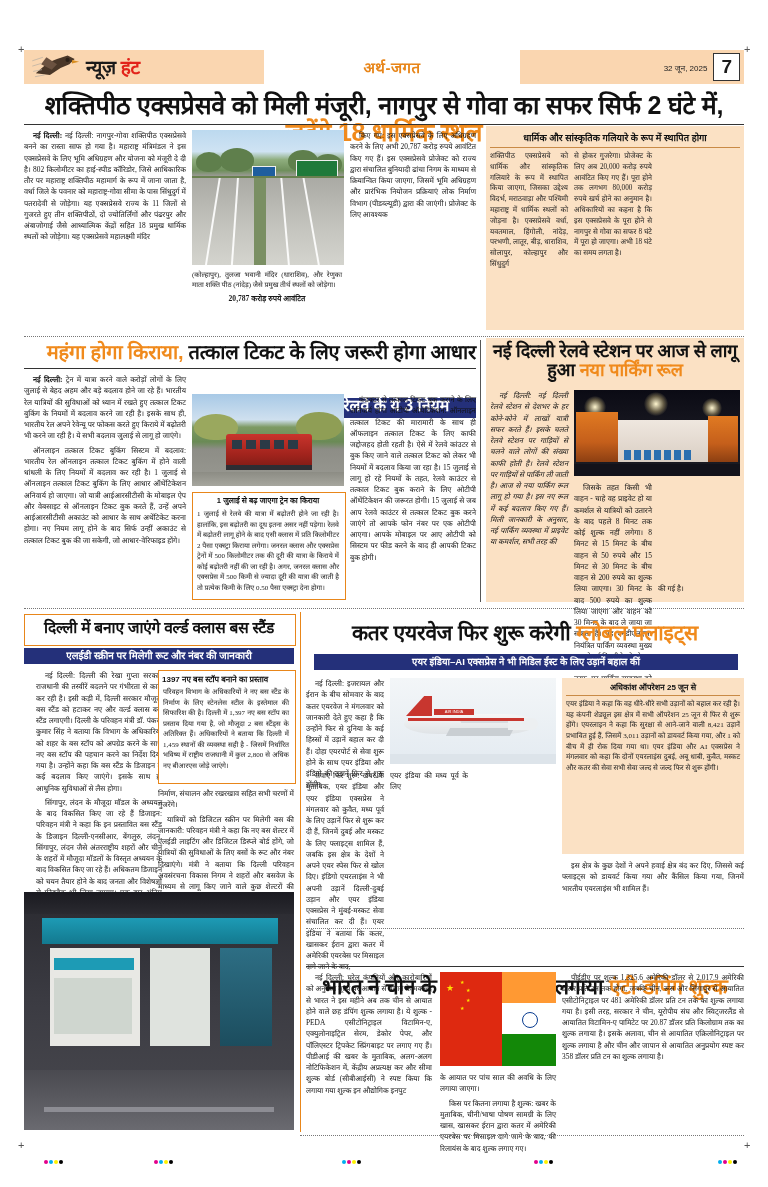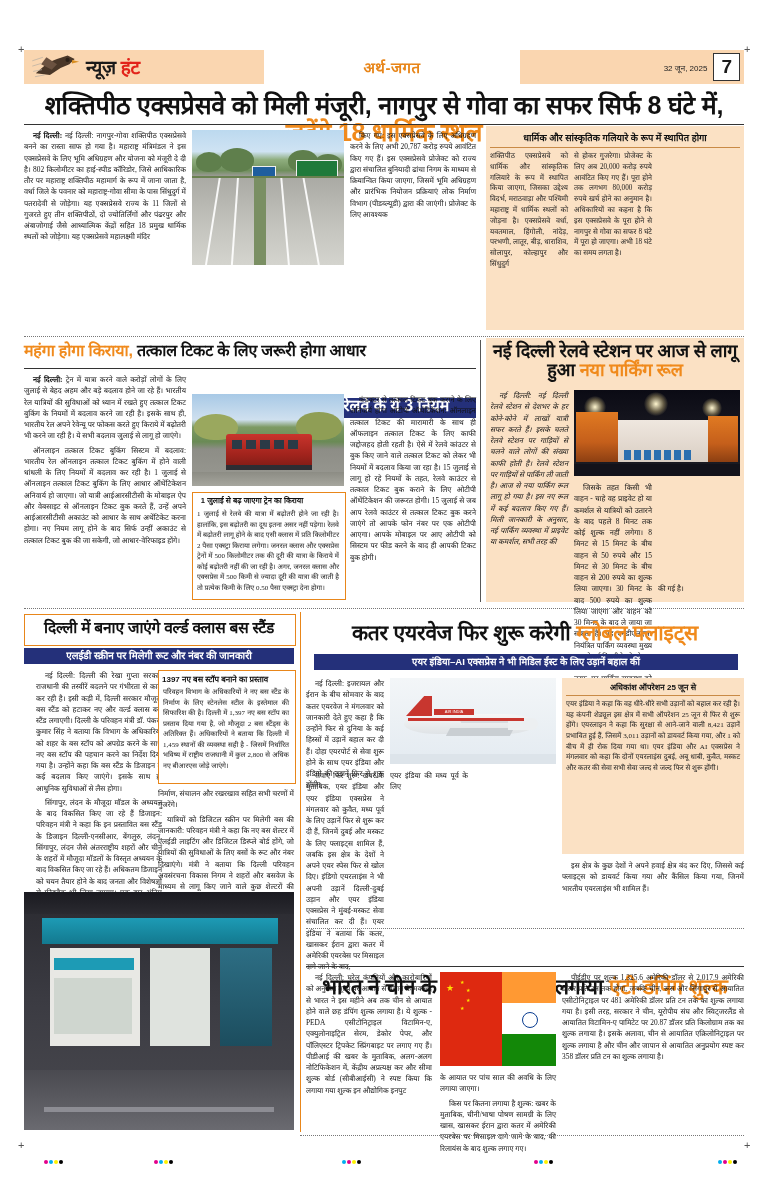--- a/index.html
+++ b/index.html
@@ -123,21 +123,21 @@
     <div class="mh-mid">
       <span class="mh-section">अर्थ-जगत</span>
     </div>
     <div class="mh-right">
       <span class="mh-date">32 जून, 2025</span>
       <span class="mh-page">7</span>
     </div>
   </div>
 
   <div class="hl hl1">
-    <span>शक्तिपीठ एक्सप्रेसवे को मिली मंजूरी, नागपुर से गोवा का सफर सिर्फ 8 घंटे में,</span><span class="o"> जुड़ेंगे 18 धार्मिक स्थल</span>
+    <span>शक्तिपीठ एक्सप्रेसवे को मिली मंजूरी, नागपुर से गोवा का सफर सिर्फ 2 घंटे में,</span><span class="o"> जुड़ेंगे 18 धार्मिक स्थल</span>
   </div>
   <div class="hr-thin" style="left:24px;top:124px;width:720px;"></div>
 
   <div class="col" style="left:24px;top:130px;width:162px;height:200px;">
     <p><span class="lead">नई दिल्ली:</span> <span>नई दिल्ली: नागपुर-गोवा शक्तिपीठ एक्सप्रेसवे बनने का रास्ता साफ हो गया है। महाराष्ट्र मंत्रिमंडल ने इस एक्सप्रेसवे के लिए भूमि अधिग्रहण और योजना को मंजूरी दे दी है। 802 किलोमीटर का हाई-स्पीड कॉरिडोर, जिसे आधिकारिक तौर पर महाराष्ट्र शक्तिपीठ महामार्ग के रूप में जाना जाता है, वर्धा जिले के पवनार को महाराष्ट्र-गोवा सीमा के पास सिंधुदुर्ग में पतरादेवी से जोड़ेगा। यह एक्सप्रेसवे राज्य के 11 जिलों से गुजरते हुए तीन शक्तिपीठों, दो ज्योतिर्लिंगों और पंढरपुर और अंबाजोगाई जैसे आध्यात्मिक केंद्रों सहित 18 प्रमुख धार्मिक स्थलों को जोड़ेगा। यह एक्सप्रेसवे महालक्ष्मी मंदिर</span></p>
   </div>
 
   <div class="photo ph-expressway" style="left:192px;top:130px;width:152px;height:135px;">
     <div class="sky-tree" style="left:4px;top:22px;width:26px;height:20px;"></div>
     <div class="sky-tree" style="left:28px;top:18px;width:34px;height:24px;"></div>
@@ -148,34 +148,38 @@
     <div class="road-sfc">
       <div class="median" style="left:62px;top:0;width:12px;height:100%;"></div>
       <div class="lane" style="left:20px;top:0;width:2px;height:100%;transform:skewX(-9deg);"></div>
       <div class="lane" style="left:42px;top:0;width:2px;height:100%;transform:skewX(-4deg);"></div>
       <div class="lane" style="left:92px;top:0;width:2px;height:100%;transform:skewX(5deg);"></div>
       <div class="lane" style="left:118px;top:0;width:2px;height:100%;transform:skewX(10deg);"></div>
       <div class="lane" style="left:0;top:0;width:152px;height:2px;background:#6a8150;opacity:1;"></div>
     </div>
   </div>
 
+  <div class="caption" style="left:192px;top:270px;width:150px;">
+    <span>(कोल्हापुर), तुलजा भवानी मंदिर (धाराशिव), और रेणुका माता शक्ति पीठ (नांदेड़) जैसे प्रमुख तीर्थ स्थलों को जोड़ेगा।</span>
+    <div style="text-align:center;font-weight:bold;font-size:7.6px;margin-top:3px;">20,787 करोड़ रुपये आवंटित</div>
+  </div>
 
   <div class="col" style="left:350px;top:130px;width:126px;height:200px;">
     <p><span>किए गए: इस एक्सप्रेसवे के लिए अधिग्रहण करने के लिए अभी 20,787 करोड़ रुपये आवंटित किए गए हैं। इस एक्सप्रेसवे प्रोजेक्ट को राज्य द्वारा संचालित बुनियादी ढांचा निगम के माध्यम से क्रियान्वित किया जाएगा, जिसमें भूमि अधिग्रहण और प्रारंभिक नियोजन प्रक्रियाएं लोक निर्माण विभाग (पीडब्ल्यूडी) द्वारा की जाएंगी। प्रोजेक्ट के लिए आवश्यक</span></p>
   </div>
 
   <div class="tintbox" style="left:486px;top:126px;width:258px;height:204px;"></div>
   <div class="smallhead" style="position:absolute;left:490px;top:131px;width:250px;font-size:9.4px;text-align:center;color:#111;">धार्मिक और सांस्कृतिक गलियारे के रूप में स्थापित होगा</div>
   <div class="hr-thin" style="left:490px;top:147px;width:250px;background:#c98a46;"></div>
   <div class="boxtxt" style="left:490px;top:151px;width:78px;">शक्तिपीठ एक्सप्रेसवे को धार्मिक और सांस्कृतिक गलियारे के रूप में स्थापित किया जाएगा, जिसका उद्देश्य विदर्भ, मराठवाड़ा और पश्चिमी महाराष्ट्र में धार्मिक स्थलों को जोड़ना है। एक्सप्रेसवे वर्धा, यवतमाल, हिंगोली, नांदेड़, परभणी, लातूर, बीड़, धाराशिव, सोलापुर, कोल्हापुर और सिंधुदुर्ग</div>
   <div class="boxtxt" style="left:574px;top:151px;width:78px;">से होकर गुजरेगा। प्रोजेक्ट के लिए अब 20,000 करोड़ रुपये आवंटित किए गए हैं। पूरा होने तक लगभग 80,000 करोड़ रुपये खर्च होने का अनुमान है। अधिकारियों का कहना है कि इस एक्सप्रेसवे के पूरा होने से नागपुर से गोवा का सफर 8 घंटे में पूरा हो जाएगा। अभी 18 घंटे का समय लगता है।</div>
 
   <div class="hr-dot" style="left:24px;top:336px;width:720px;"></div>
 
-  <div class="hl" style="position:absolute;left:24px;top:342px;width:452px;font-size:16px;text-align:left;">
+  <div class="hl" style="position:absolute;left:24px;top:342px;width:452px;font-size:20px;text-align:right;">
     <span class="o">महंगा होगा किराया,</span><span> तत्काल टिकट के लिए जरूरी होगा आधार</span>
   </div>
   <div class="hr-thin" style="left:24px;top:368px;width:452px;"></div>
 
   <div class="col" style="left:24px;top:374px;width:162px;height:225px;">
     <p><span class="lead">नई दिल्ली:</span> <span>ट्रेन में यात्रा करने वाले करोड़ों लोगों के लिए जुलाई से बेहद अहम और बड़े बदलाव होने जा रहे हैं। भारतीय रेल यात्रियों की सुविधाओं को ध्यान में रखते हुए तत्काल टिकट बुकिंग के नियमों में बदलाव करने जा रही है। इसके साथ ही, भारतीय रेल अपने रेवेन्यू पर फोकस करते हुए किराये में बढ़ोतरी भी करने जा रही है। ये सभी बदलाव जुलाई से लागू हो जाएंगे।</span></p>
     <p><span class="sub">ऑनलाइन तत्काल टिकट बुकिंग सिस्टम में बदलाव:</span> <span>भारतीय रेल ऑनलाइन तत्काल टिकट बुकिंग में होने वाली धांधली के लिए नियमों में बदलाव कर रही है। 1 जुलाई से ऑनलाइन तत्काल टिकट बुकिंग के लिए आधार ऑथेंटिकेशन अनिवार्य हो जाएगा। जो यात्री आईआरसीटीसी के मोबाइल ऐप और वेबसाइट से ऑनलाइन टिकट बुक करते हैं, उन्हें अपने आईआरसीटीसी अकाउंट को आधार के साथ अथेंटिकेट करना होगा। नए नियम लागू होने के बाद सिर्फ उन्हीं अकाउंट से तत्काल टिकट बुक की जा सकेगी, जो आधार-वेरिफाइड होंगे।</span></p>
   </div>
 
   <div class="band-blue" style="position:absolute;left:192px;top:374px;width:284px;height:20px;font-size:16px;line-height:16px;margin-top:24px;">जुलाई में बदल जाएंगे रेलवे के ये 3 नियम</div>
@@ -192,21 +196,21 @@
       <div style="position:absolute;left:0;bottom:0;width:100%;height:5px;background:#2d2d33;"></div>
     </div>
     <div style="position:absolute;left:0;bottom:0;width:100%;height:14px;background:linear-gradient(180deg,#8c8c84,#a6a69e);"></div>
   </div>
 
   <div class="col" style="left:350px;top:394px;width:126px;height:205px;">
     <p><span class="sub">कंडक्टर से तत्काल टिकट बुक कराने के लिए अनिवार्य होगा ओटीपी ऑथेंटिकेशन:</span> <span>ऑनलाइन तत्काल टिकट की मारामारी के साथ ही ऑफलाइन तत्काल टिकट के लिए काफी जद्दोजहद होती रहती है। ऐसे में रेलवे कांउटर से बुक किए जाने वाले तत्काल टिकट को लेकर भी नियमों में बदलाव किया जा रहा है। 15 जुलाई से लागू हो रहे नियमों के तहत, रेलवे काउंटर से तत्काल टिकट बुक कराने के लिए ओटीपी ऑथेंटिकेशन की जरूरत होगी। 15 जुलाई से जब आप रेलवे काउंटर से तत्काल टिकट बुक करने जाएंगे तो आपके फोन नंबर पर एक ओटीपी आएगा। आपके मोबाइल पर आए ओटीपी को सिस्टम पर फीड करने के बाद ही आपकी टिकट बुक होगी।</span></p>
   </div>
 
   <div class="obox" style="left:192px;top:492px;width:152px;height:106px;"></div>
-  <div class="smallhead" style="position:absolute;left:180px;top:495px;width:144px;font-size:7.6px;color:#111;text-align:center;">1 जुलाई से बढ़ जाएगा ट्रेन का किराया</div>
+  <div class="smallhead" style="position:absolute;left:196px;top:495px;width:144px;font-size:7.6px;color:#111;text-align:center;">1 जुलाई से बढ़ जाएगा ट्रेन का किराया</div>
   <div class="boxtxt" style="left:197px;top:509px;width:142px;font-size:7px;">1 जुलाई से रेलवे की यात्रा में बढ़ोतरी होने जा रही है। हालांकि, इस बढ़ोतरी का दूध इतना असर नहीं पड़ेगा। रेलवे में बढ़ोतरी लागू होने के बाद एसी क्लास में प्रति किलोमीटर 2 पैसा एक्स्ट्रा किराया लगेगा। जनरल क्लास और एक्सप्रेस ट्रेनों में 500 किलोमीटर तक की दूरी की यात्रा के किराये में कोई बढ़ोतरी नहीं की जा रही है। अगर, जनरल क्लास और एक्सप्रेस में 500 किमी से ज्यादा दूरी की यात्रा की जाती है तो प्रत्येक किमी के लिए 0.50 पैसा एक्स्ट्रा देना होगा।</div>
 
   <div style="position:absolute;left:480px;top:340px;width:1px;height:262px;background:#555;"></div>
 
   <div class="tintbox" style="left:486px;top:338px;width:258px;height:264px;"></div>
   <div class="hl" style="position:absolute;left:490px;top:342px;width:250px;font-size:18px;text-align:center;">
     <span>नई दिल्ली रेलवे स्टेशन पर आज से लागू हुआ </span><span class="o">नया पार्किंग रूल</span>
   </div>
 
   <div class="col" style="left:490px;top:390px;width:78px;height:210px;font-style:italic;">

